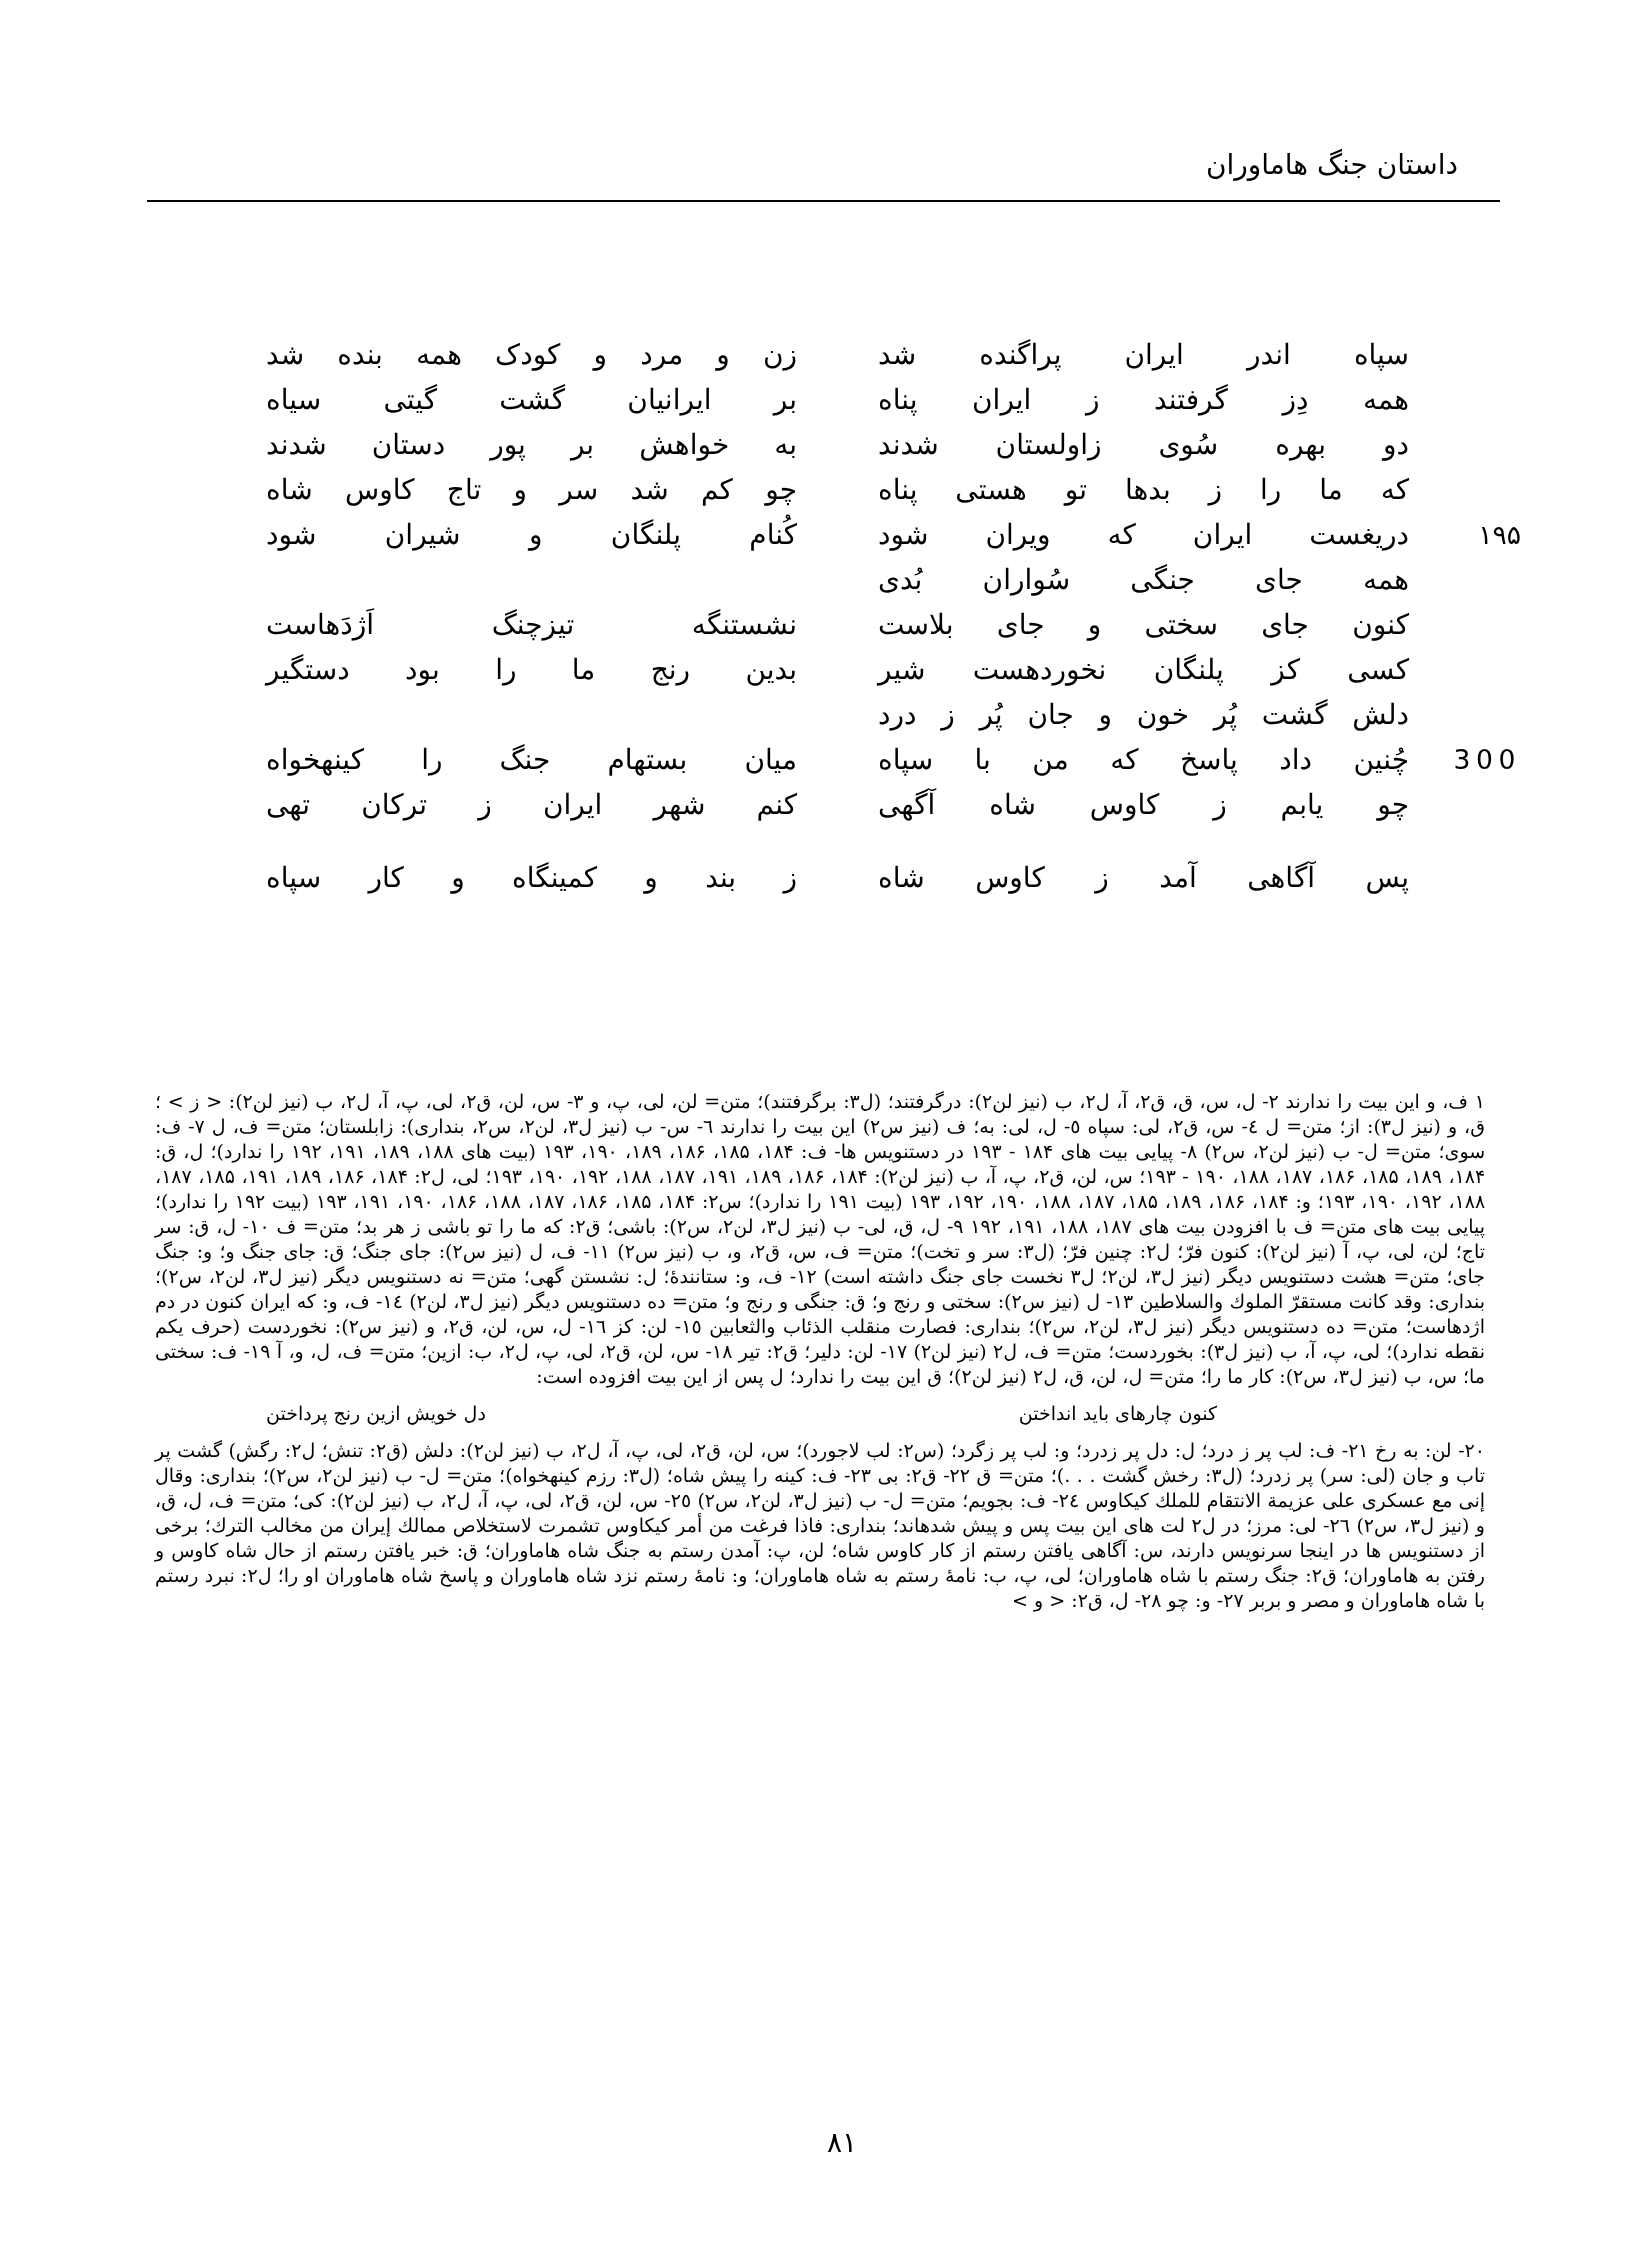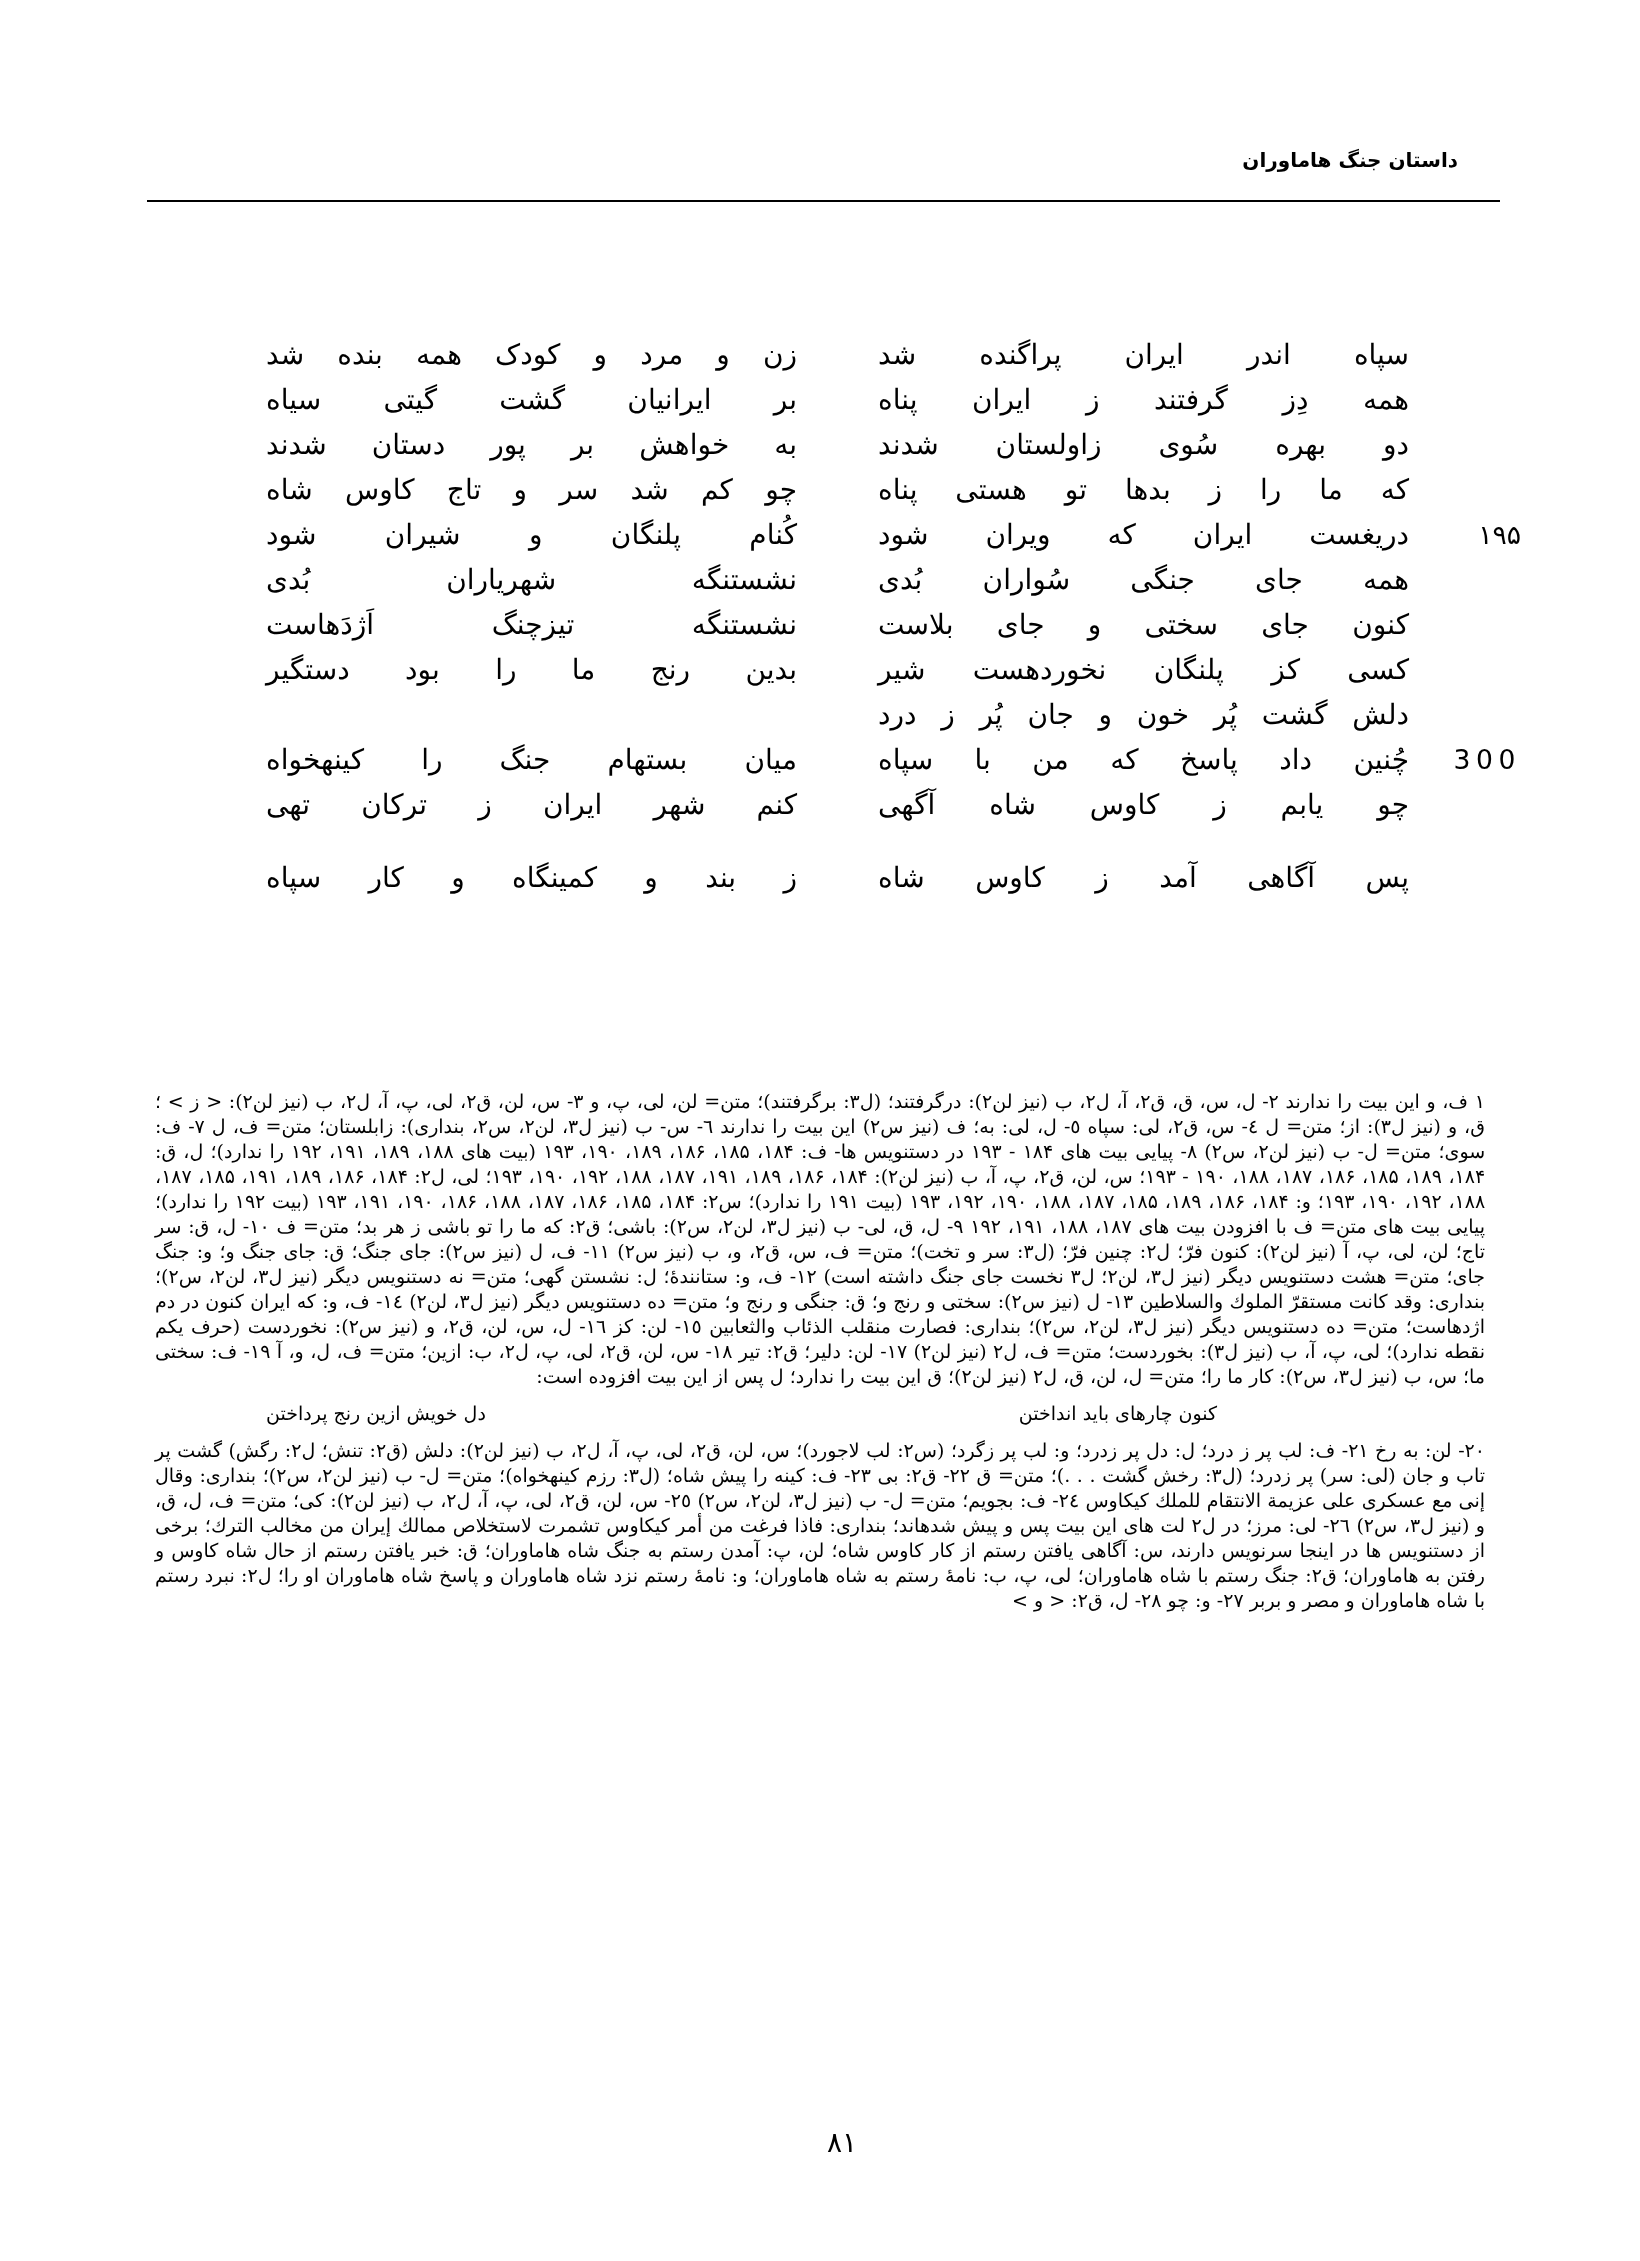--- a/index.html
+++ b/index.html
@@ -5,21 +5,21 @@
   html, body { margin: 0; padding: 0; background: #ffffff; }
   body {
     width: 1640px; height: 2261px; position: relative; overflow: hidden;
     font-family: "DejaVu Serif", "Liberation Serif", serif; color: #000;
   }
   .page { position: absolute; inset: 0; direction: rtl; }
 
   
   .running-head {
     position: absolute; top: 148px; right: 182px;
-    font-family: "DejaVu Sans", sans-serif; font-weight: bold; font-size: 20px;
+    font-family: "DejaVu Sans", sans-serif; font-weight: normal; font-size: 28px;
     letter-spacing: 0;
   }
   .head-rule {
     position: absolute; top: 200px; left: 147px; right: 140px;
     height: 2.1px; background: #000;
   }
 
   
   .verse-block { position: absolute; top: 329px; left: 266px; right: 231px; }
   .couplet {
@@ -80,21 +80,20 @@
         <div class="hemistich first">که ما را ز بدها تو هستی پناه</div>
         <div class="hemistich">چو کم شد سر و تاج کاوس شاه</div>
       </div>
       <div class="couplet">
         <div class="hemistich first">دریغست ایران که ویران شود</div>
         <div class="hemistich">کُنام پلنگان و شیران شود</div>
         <div class="verse-number">۱۹۵</div>
       </div>
       <div class="couplet">
         <div class="hemistich first">همه جای جنگی سُواران بُدی</div>
-        <div class="hemistich">نشستنگه شهریاران بُدی</div>
       </div>
       <div class="couplet">
         <div class="hemistich first">کنون جای سختی و جای بلاست</div>
         <div class="hemistich">نشستنگه تیزچنگ اَژدَهاست</div>
       </div>
       <div class="couplet">
         <div class="hemistich first">کسی کز پلنگان نخوردهست شیر</div>
         <div class="hemistich">بدین رنج ما را بود دستگیر</div>
       </div>
       <div class="couplet">

